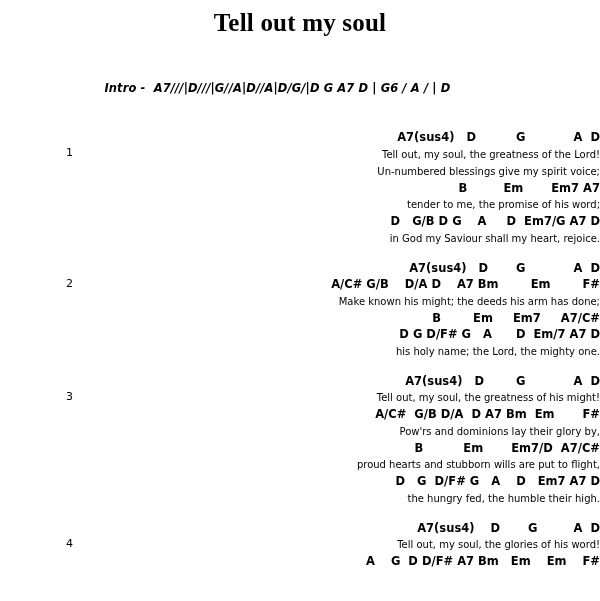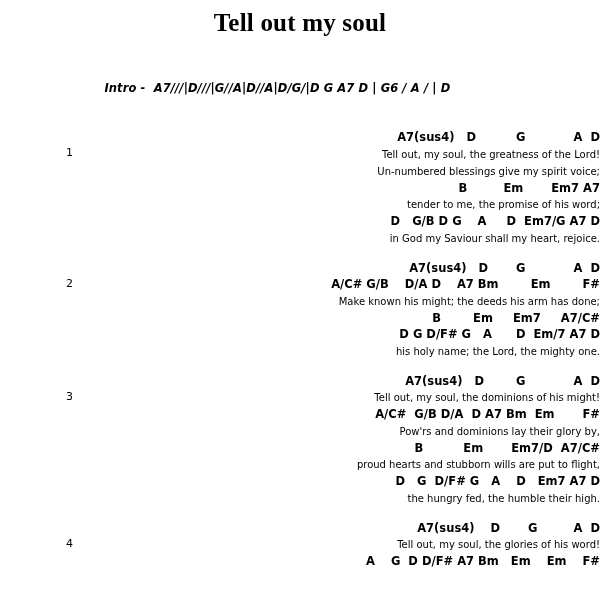--- a/index.html
+++ b/index.html
@@ -109,21 +109,21 @@
         <div class="chords">          B        Em     Em7     A7/C#</div>
         <div class="chords">   D G D/F# G   A      D  Em/7 A7 D</div>
         <div class="lyric">his holy name; the Lord, the mighty one.</div>
       </div>
     </div>
 
     <div class="verse v3">
       <div class="verse-number">3</div>
       <div class="lines">
         <div class="chords">A7(sus4)   D        G            A  D</div>
-        <div class="lyric">Tell out, my soul, the dominions of his might!</div>
+        <div class="lyric">Tell out, my soul, the greatness of his might!</div>
         <div class="chords">A/C#  G/B D/A  D A7 Bm  Em       F#</div>
         <div class="lyric">Pow'rs and dominions lay their glory by,</div>
         <div class="chords">            B          Em       Em7/D  A7/C#</div>
         <div class="lyric">proud hearts and stubborn wills are put to flight,</div>
         <div class="chords">   D   G  D/F# G   A    D   Em7 A7 D</div>
         <div class="lyric">the hungry fed, the humble their high.</div>
       </div>
     </div>
 
     <div class="verse v4">

